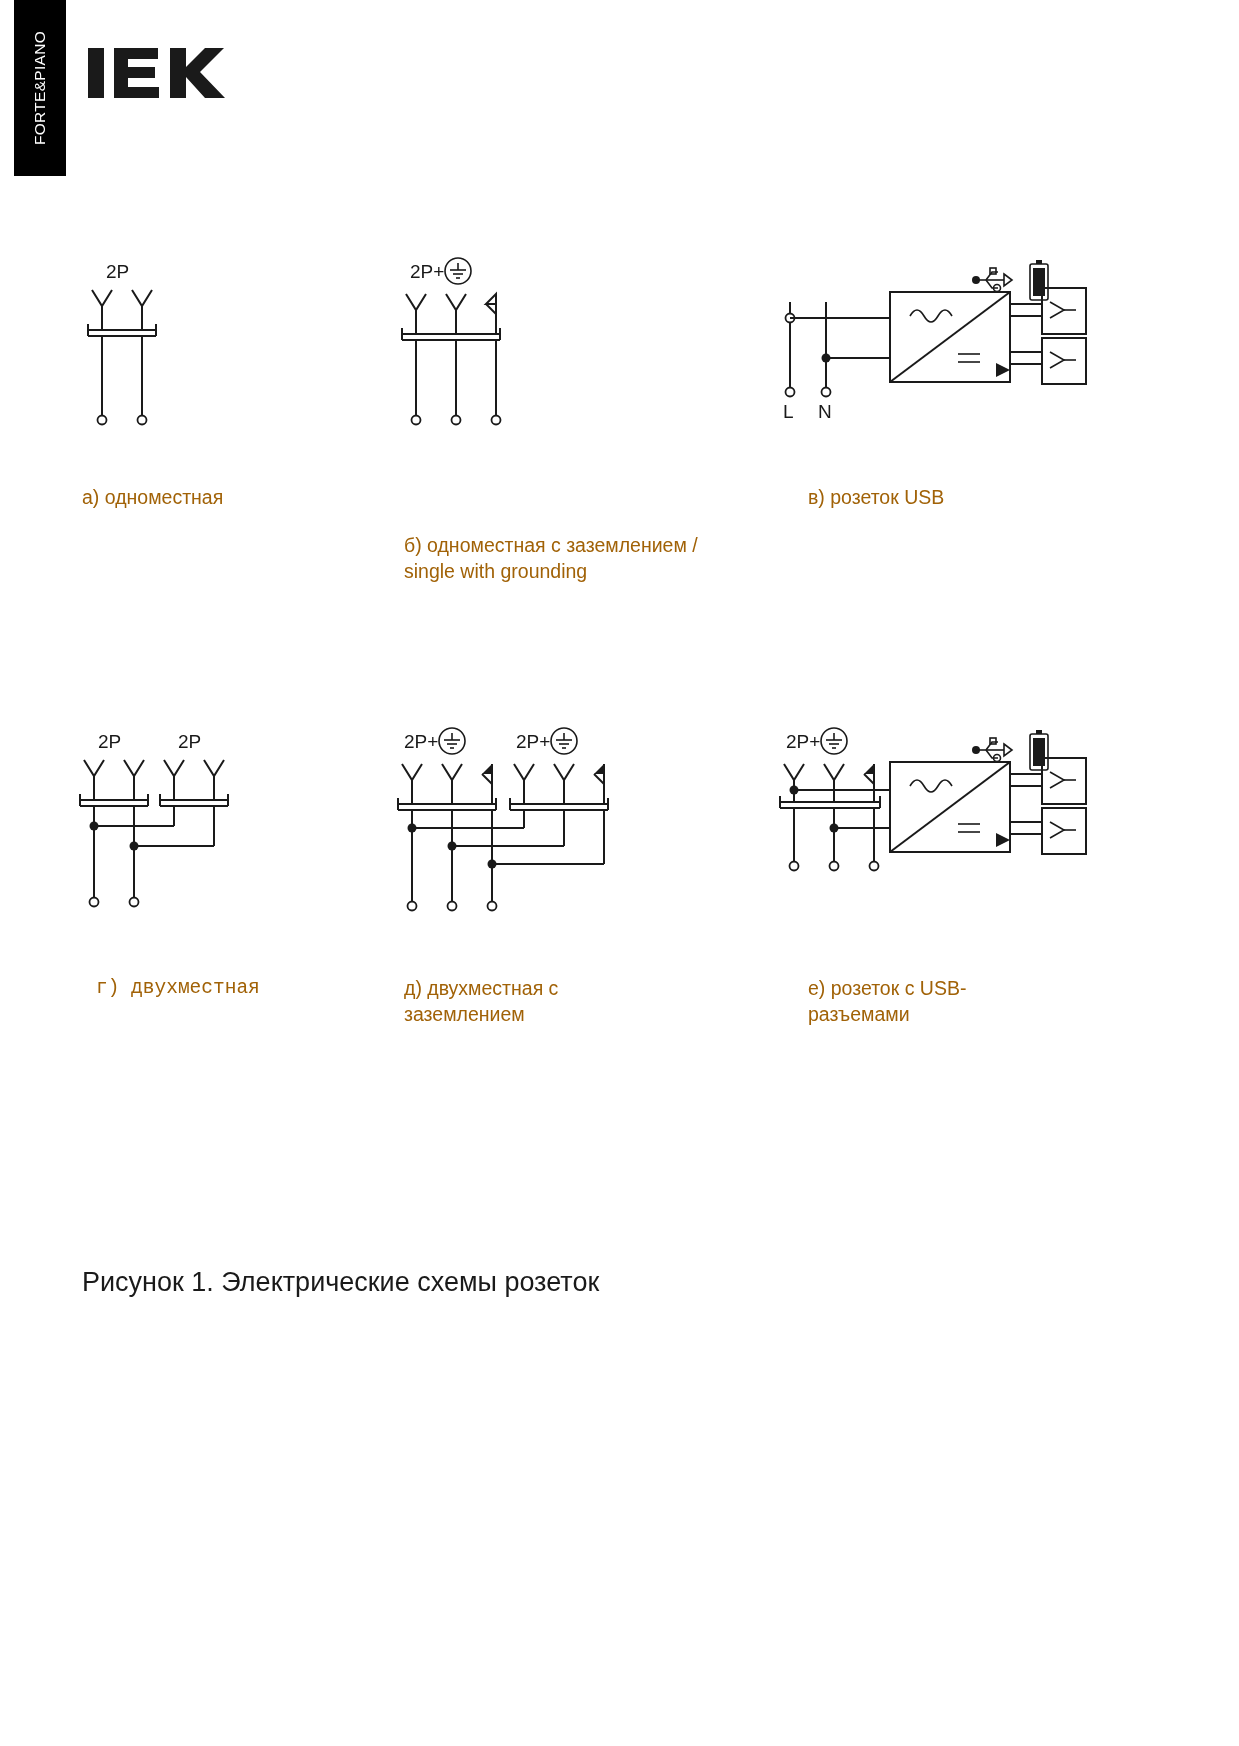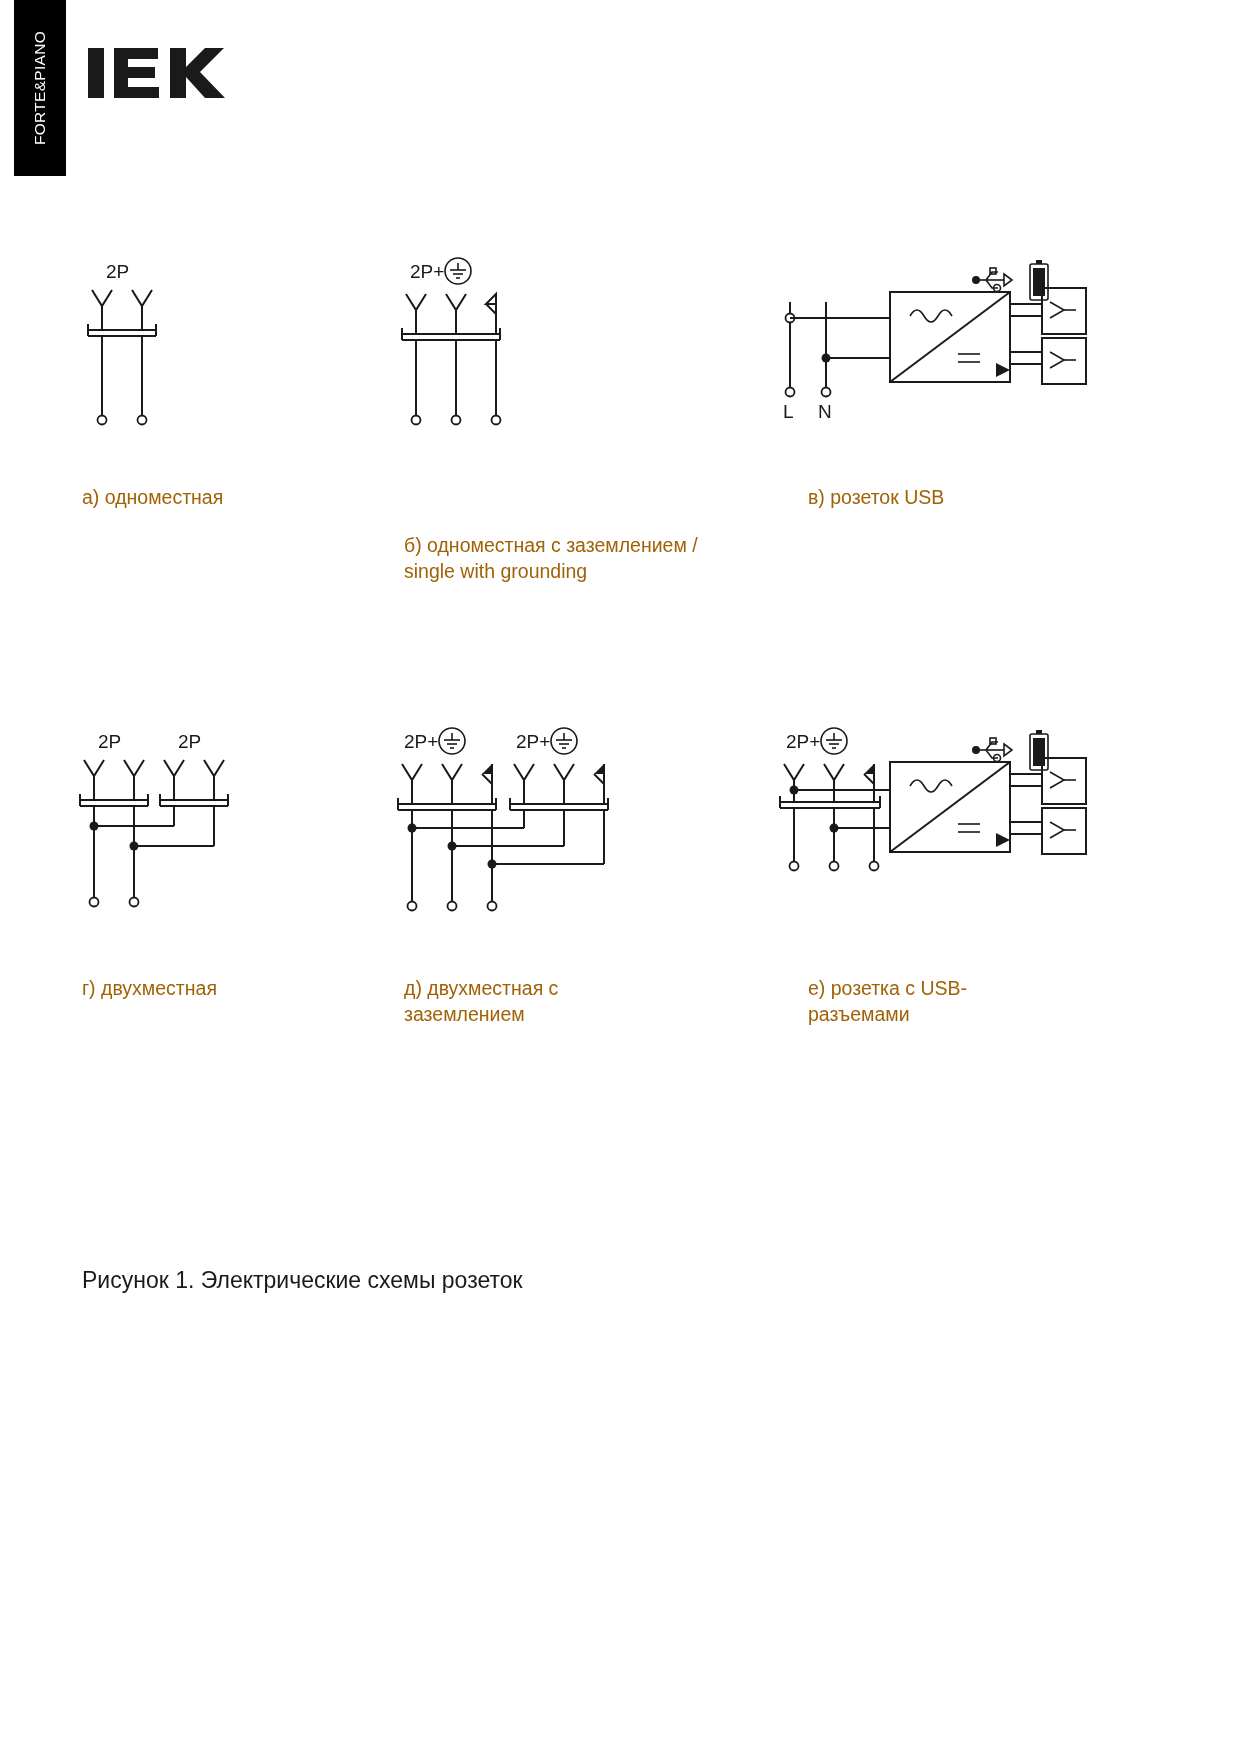--- a/index.html
+++ b/index.html
@@ -53,21 +53,21 @@
     position: absolute;
     font-size: 19.5px;
     line-height: 26px;
     color: #a16207;
     white-space: pre-line;
   }
   .fig-title {
     position: absolute;
     left: 82px;
     top: 1267px;
-    font-size: 23px;
+    font-size: 27px;
     color: #1a1a1a;
   }
   svg { display: block; overflow: visible; }
   .stroke { stroke: #1a1a1a; fill: none; stroke-width: 2; }
   .stroke-thin { stroke: #1a1a1a; fill: none; stroke-width: 1.6; }
   .fillnode { fill: #1a1a1a; }
   .opennode { fill: #ffffff; stroke: #1a1a1a; stroke-width: 1.8; }
   .lbl { font-family: "Liberation Sans", sans-serif; font-size: 19px; fill: #1a1a1a; }
 </style>
 </head>
@@ -226,21 +226,21 @@
     <path class="stroke" d="M104 78 L104 98"></path>
     <path class="stroke" d="M144 78 L144 118"></path>
     <path class="stroke" d="M24 98 L104 98"></path>
     <path class="stroke" d="M64 118 L144 118"></path>
     <circle class="fillnode" cx="24" cy="98" r="4.5"></circle>
     <circle class="fillnode" cx="64" cy="118" r="4.5"></circle>
     <circle class="opennode" cx="24" cy="174" r="4.5"></circle>
     <circle class="opennode" cx="64" cy="174" r="4.5"></circle>
   </svg>
 </div>
-<div class="caption" style="left:82px; top:975px; width:280px;">г) двухместная</div>
+<div class="caption" style="left:96px; top:975px; width:280px;font-family:Liberation Mono, monospace;">г) двухместная</div>
 
 <div class="diagram" style="left:398px; top:728px; width:260px; height:220px;">
   <svg viewBox="0 0 260 220" width="260" height="220">
     <text class="lbl" x="6" y="20">2P+</text>
     <circle class="stroke-thin" cx="54" cy="13" r="13"></circle>
     <path class="stroke-thin" d="M54 5 L54 12"></path>
     <path class="stroke-thin" d="M46 12 L62 12"></path>
     <path class="stroke-thin" d="M49 16 L59 16"></path>
     <path class="stroke-thin" d="M52 20 L56 20"></path>
     <text class="lbl" x="118" y="20">2P+</text>
@@ -355,16 +355,16 @@
     <rect class="stroke" x="262" y="30" width="44" height="46"></rect>
     <path class="stroke-thin" d="M270 44 L284 52 L270 60"></path>
     <path class="stroke-thin" d="M284 52 L296 52"></path>
     <path class="stroke" d="M230 94 L262 94"></path>
     <path class="stroke" d="M230 106 L262 106"></path>
     <rect class="stroke" x="262" y="80" width="44" height="46"></rect>
     <path class="stroke-thin" d="M270 94 L284 102 L270 110"></path>
     <path class="stroke-thin" d="M284 102 L296 102"></path>
   </svg>
 </div>
-<div class="caption" style="left:808px; top:975px; width:300px;">е) розетка с USB-
+<div class="caption" style="left:808px; top:975px; width:300px;">е) розеток с USB-
 разъемами</div>
 
 <div class="fig-title">Рисунок 1. Электрические схемы розеток</div>
 
 </body></html>

